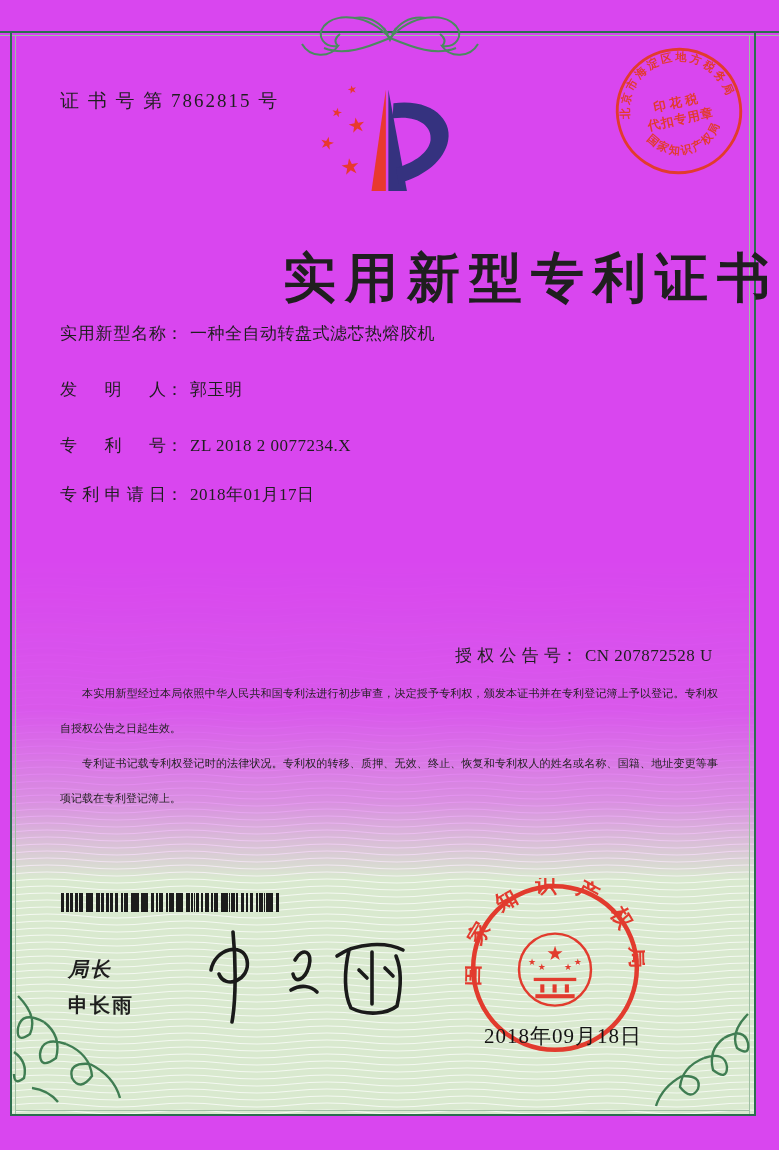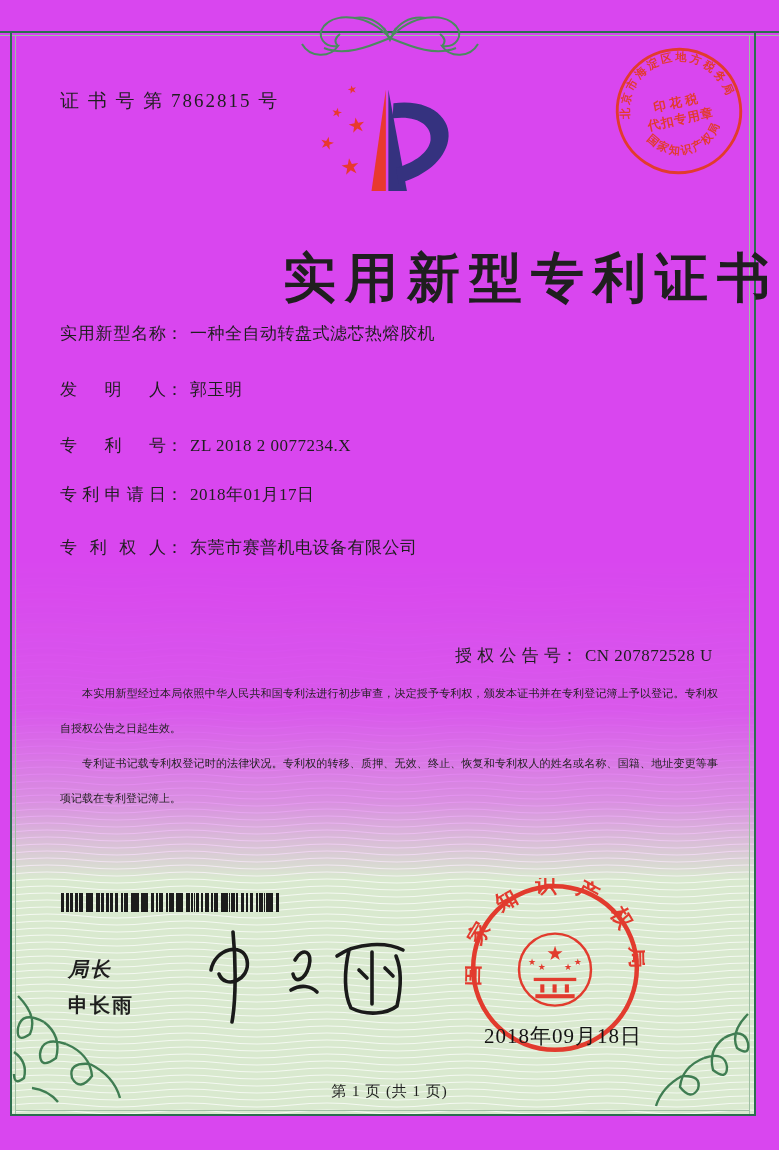--- a/index.html
+++ b/index.html
@@ -167,23 +167,20 @@
     <span class="flabel">实用新型名称</span><span class="colon">：</span><span class="fvalue">一种全自动转盘式滤芯热熔胶机</span>
   </div>
   <div class="row row-inventor">
     <span class="flabel">发明人</span><span class="colon">：</span><span class="fvalue">郭玉明</span>
   </div>
   <div class="row row-patno">
     <span class="flabel">专利号</span><span class="colon">：</span><span class="fvalue">ZL 2018 2 0077234.X</span>
   </div>
   <div class="row row-filing">
     <span class="flabel">专利申请日</span><span class="colon">：</span><span class="fvalue">2018年01月17日</span>
-  </div>
-  <div class="row row-patentee">
-    <span class="flabel">专利权人</span><span class="colon">：</span><span class="fvalue">东莞市赛普机电设备有限公司</span>
   </div>
   <div class="row row-grant">
     <span class="grant-no">
       <span class="flabel">授权公告号</span><span class="colon">：</span><span class="fvalue">CN 207872528 U</span>
     </span>
   </div>
 
   <div class="bodytext">
     <p>本实用新型经过本局依照中华人民共和国专利法进行初步审查，决定授予专利权，颁发本证书并在专利登记簿上予以登记。专利权自授权公告之日起生效。</p>
     <p>专利证书记载专利权登记时的法律状况。专利权的转移、质押、无效、终止、恢复和专利权人的姓名或名称、国籍、地址变更等事项记载在专利登记簿上。</p>
@@ -229,15 +226,14 @@
         <rect x="84" y="122" width="52" height="4"></rect>
         <rect x="92" y="130" width="5" height="10"></rect>
         <rect x="107" y="130" width="5" height="10"></rect>
         <rect x="122" y="130" width="5" height="10"></rect>
         <rect x="86" y="142" width="48" height="5"></rect>
       </g>
     </g>
   </svg>
   <div class="sealdate">2018年09月18日</div>
 
-  <div class="footer">第 1 页 (共 1 页)</div>
 
 </div>
 
 </body></html>

